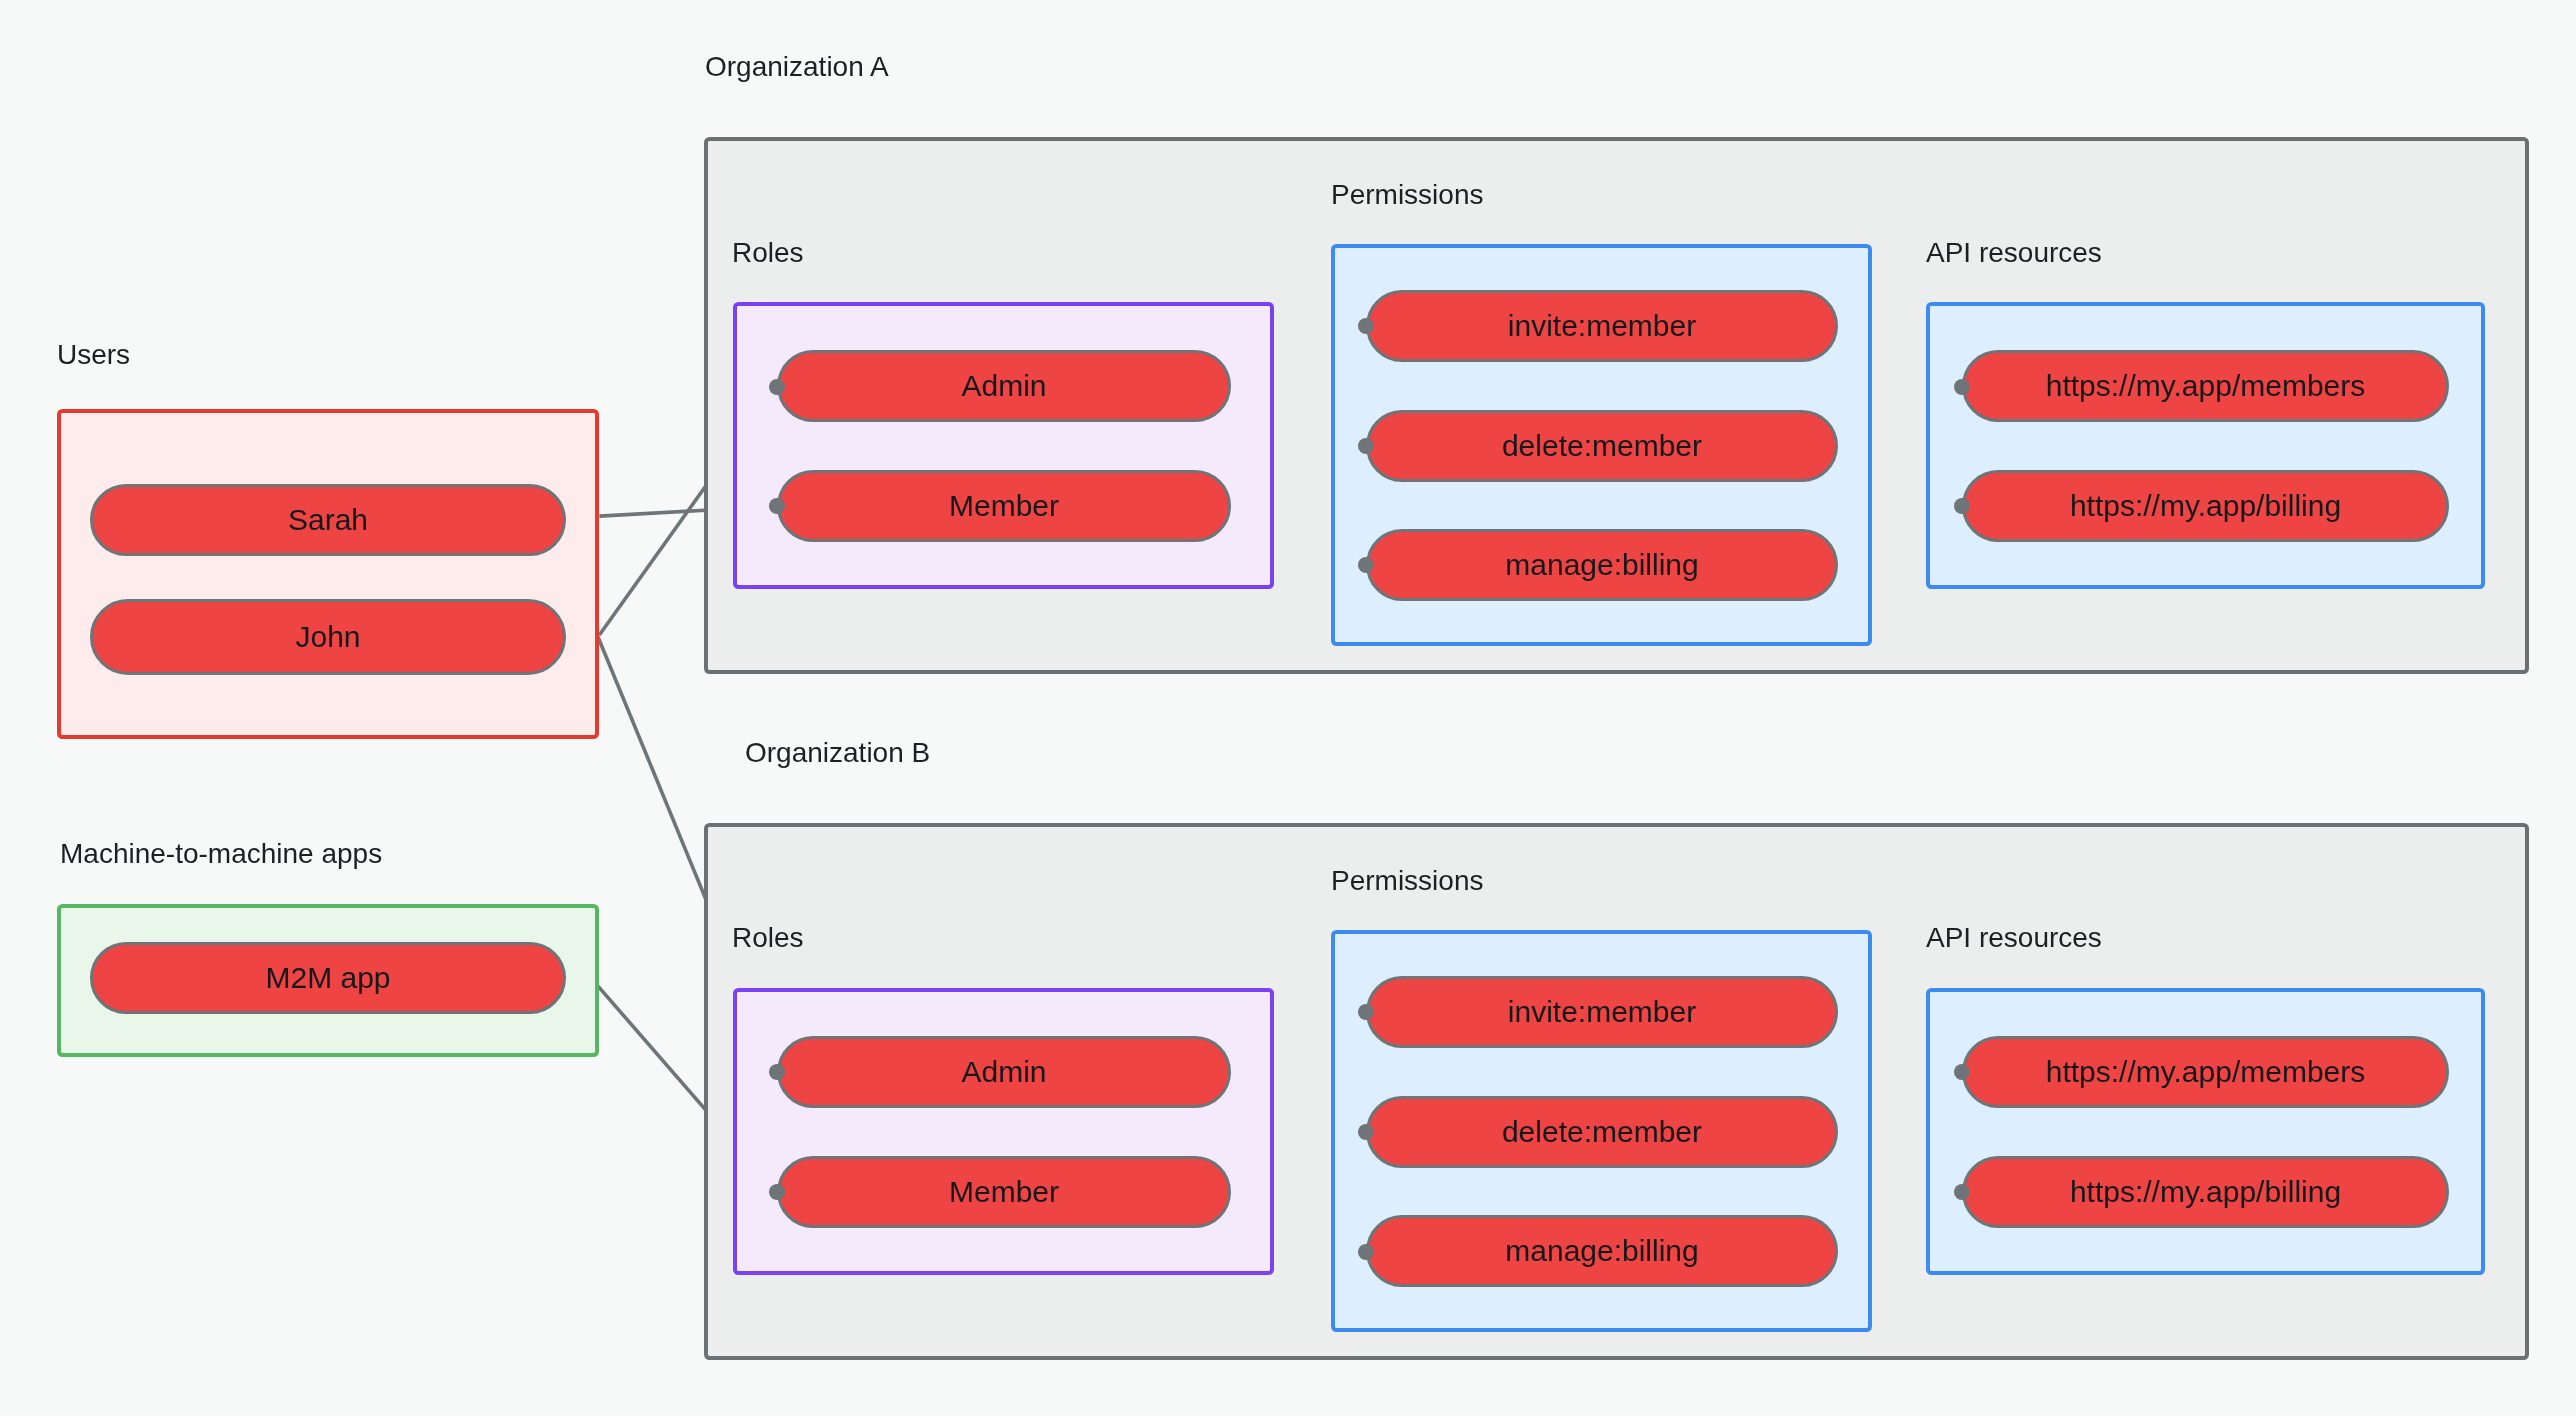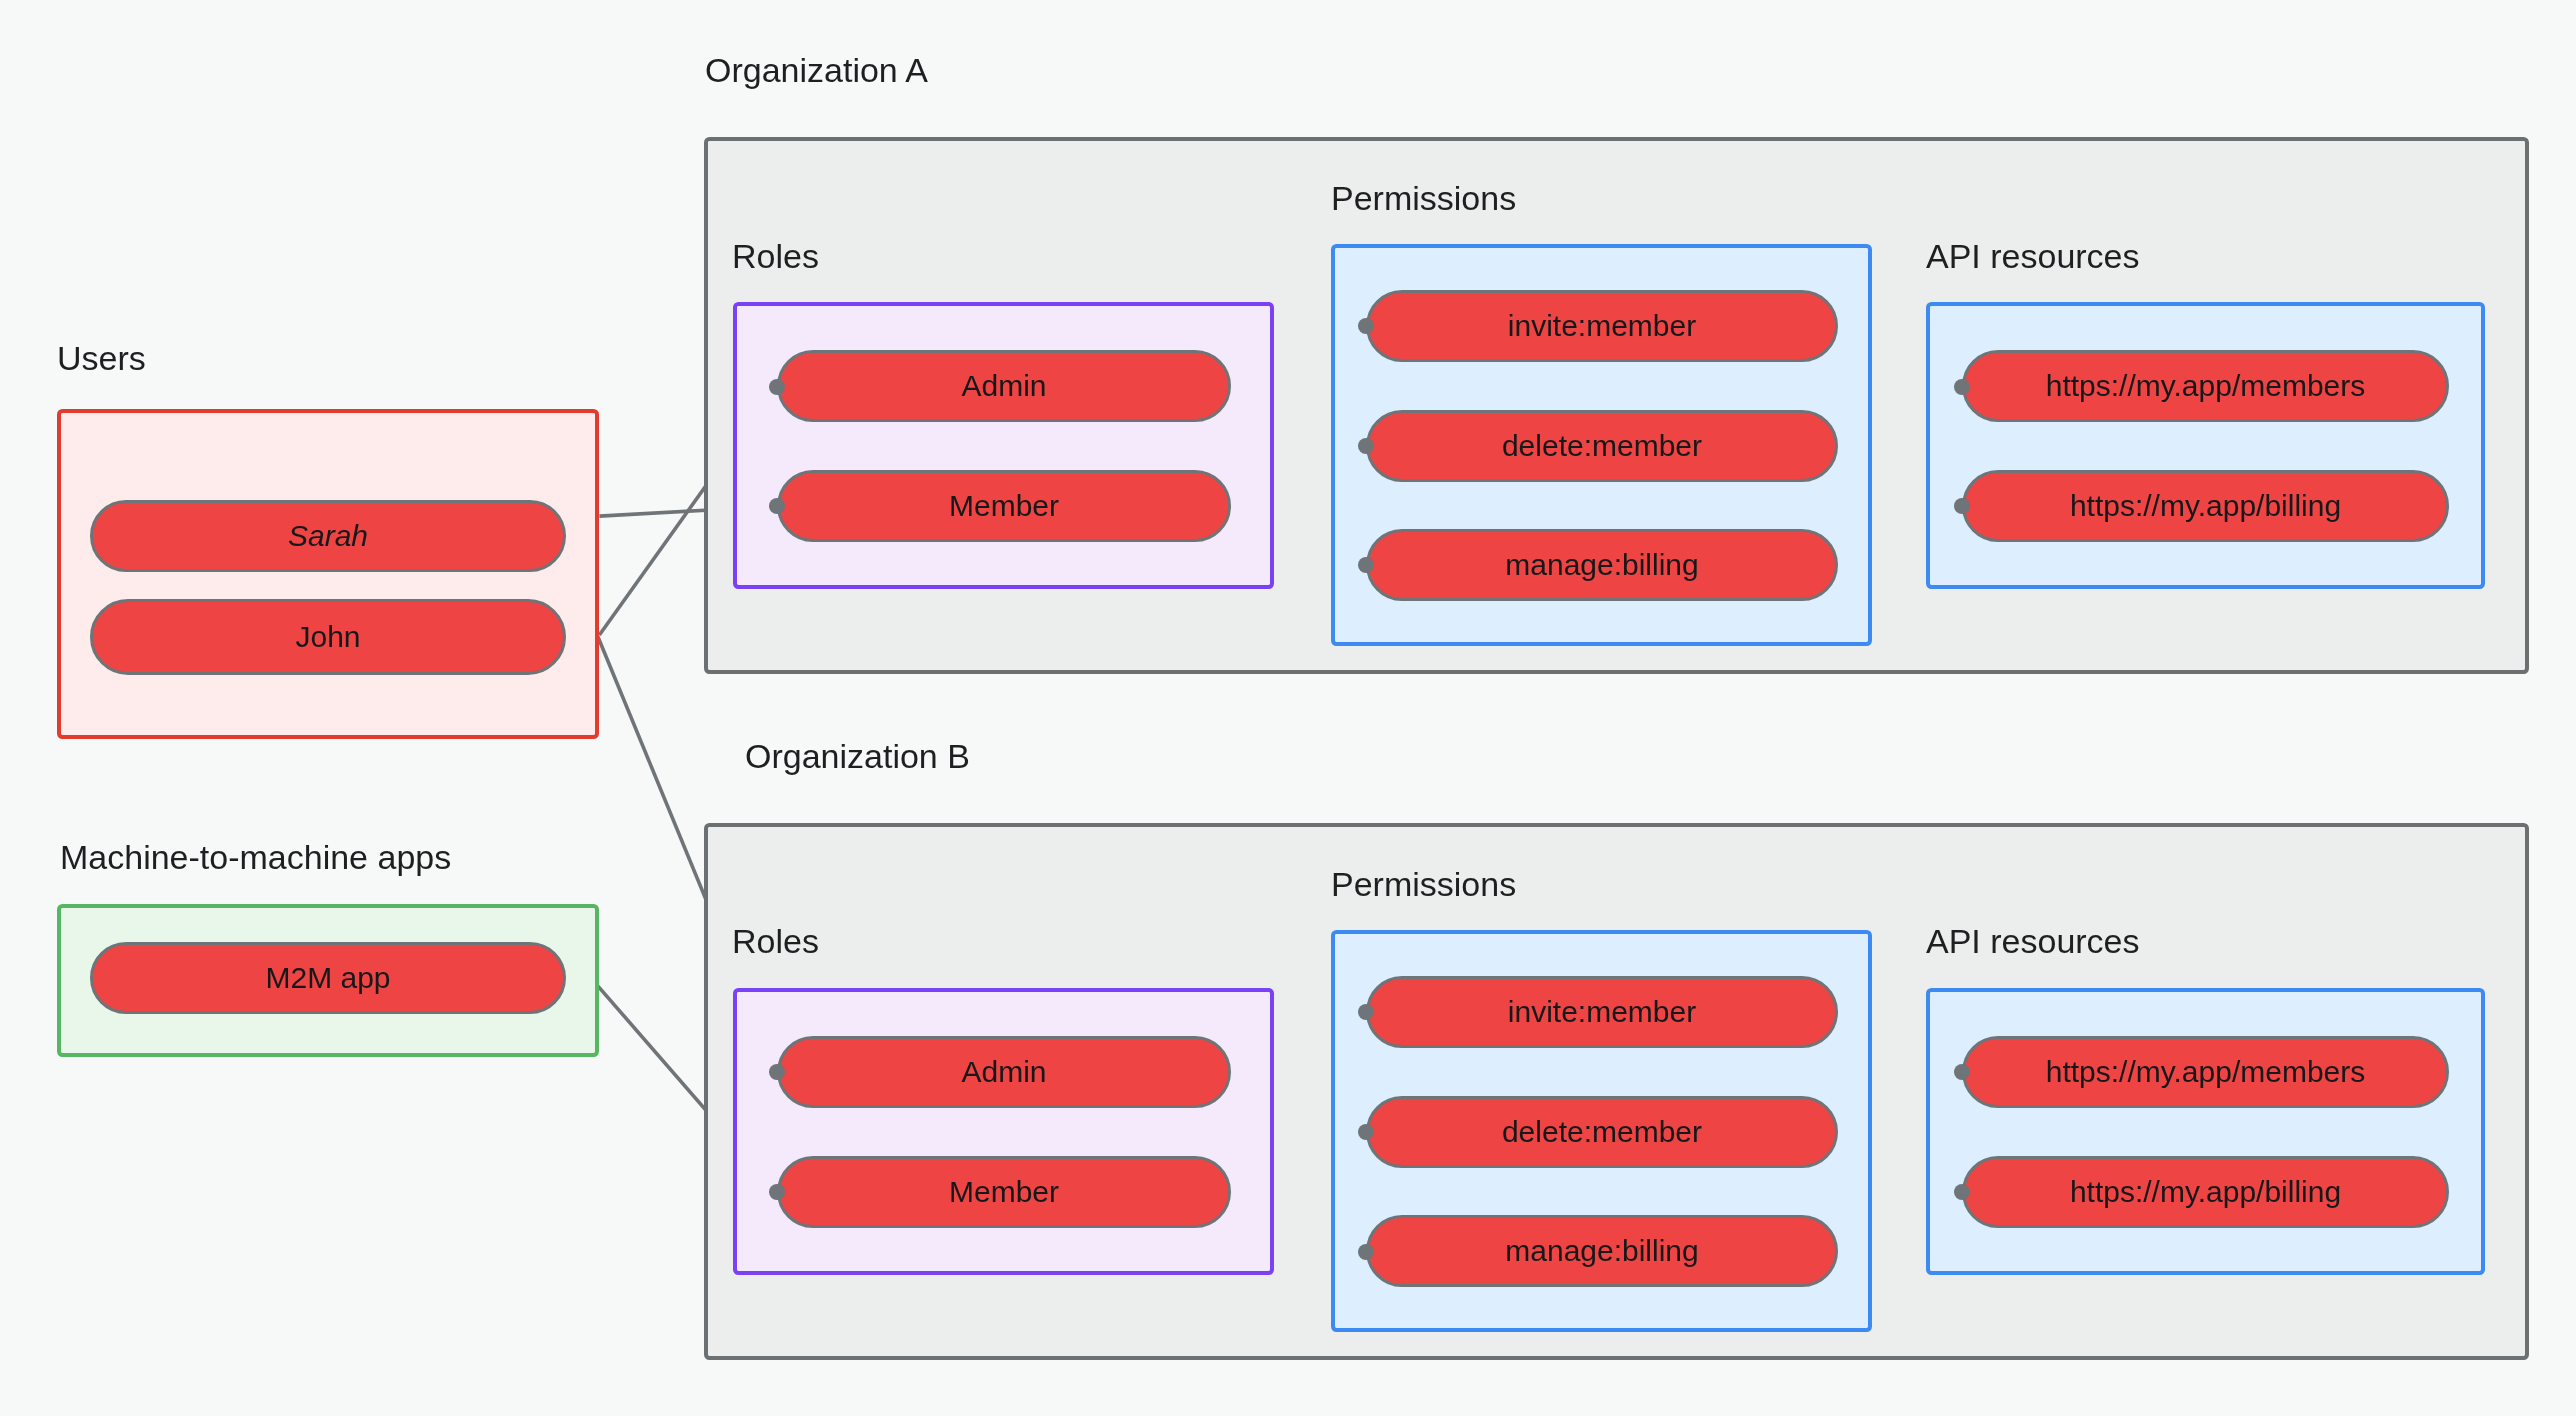--- a/index.html
+++ b/index.html
@@ -22,21 +22,21 @@
     left: 0;
     top: 0;
     width: 2576px;
     height: 1416px;
     pointer-events: none;
     z-index: 1;
   }
 
   .group-label {
     position: absolute;
-    font-size: 34px;
+    font-size: 28px;
     line-height: 1;
     color: #1d1f21;
     white-space: nowrap;
     z-index: 3;
   }
 
   .container-box {
     position: absolute;
     box-sizing: border-box;
     border-radius: 5.4px;
@@ -178,19 +178,19 @@
 
 <div class="group-label" style="left:1926px; top:924px;">API resources</div>
 <div class="container-box api-frame" style="left:1926px; top:988px; width:559px; height:287px;"></div>
 <div class="pill" style="left:1962px; top:1036px; width:487px; height:72px;">https://my.app/members</div>
 <div class="pill" style="left:1962px; top:1156px; width:487px; height:72px;">https://my.app/billing</div>
 <div class="port-dot" style="left:1962px; top:1072px;"></div>
 <div class="port-dot" style="left:1962px; top:1192px;"></div>
 
 <div class="group-label" style="left:57px; top:341px;">Users</div>
 <div class="container-box users-frame" style="left:57px; top:409px; width:542px; height:330px;"></div>
-<div class="pill" style="left:90px; top:500px; width:476px; height:72px;font-style:italic;">Sarah</div>
+<div class="pill" style="left:90px; top:484px; width:476px; height:72px;">Sarah</div>
 <div class="pill" style="left:90px; top:599px; width:476px; height:76px;">John</div>
 
 <div class="group-label" style="left:60px; top:840px;">Machine-to-machine apps</div>
 <div class="container-box m2m-frame" style="left:57px; top:904px; width:542px; height:153px;"></div>
 <div class="pill" style="left:90px; top:942px; width:476px; height:72px;text-align:right;">M2M app</div>
 
 
 </body></html>

